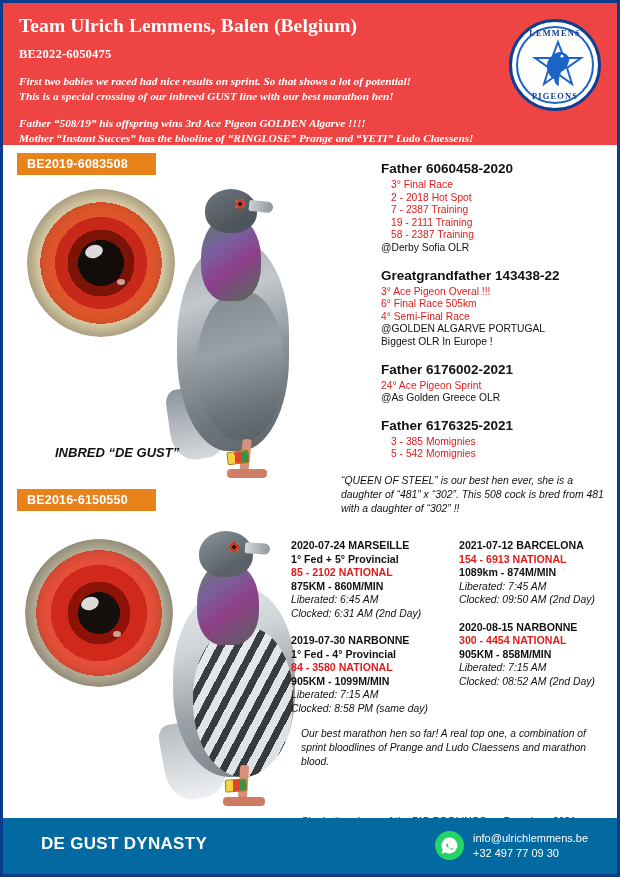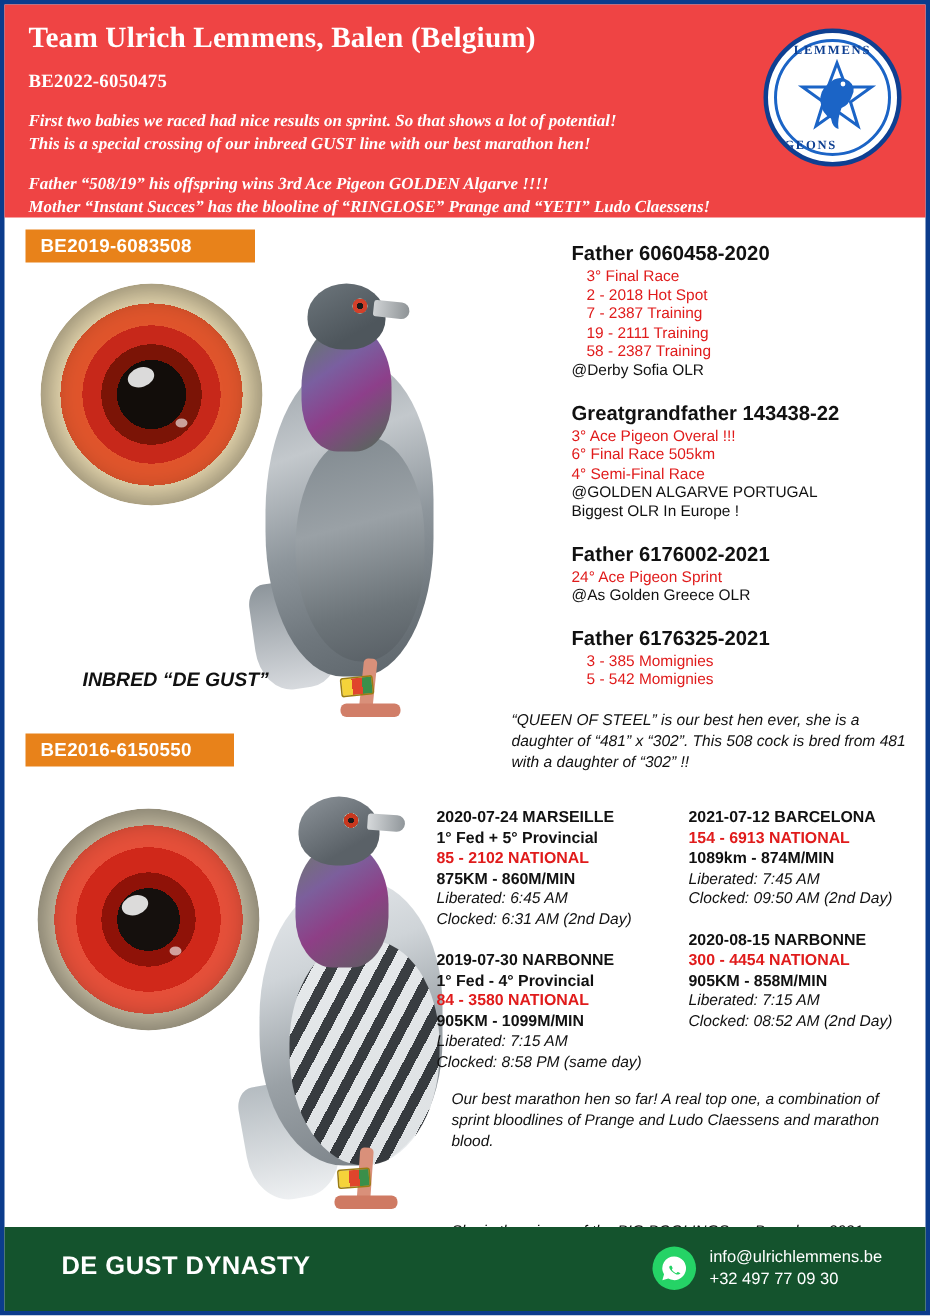--- a/index.html
+++ b/index.html
@@ -55,33 +55,33 @@
     position:absolute; left:4px; top:4px; right:4px; bottom:4px;
     border-radius:50%;
     border:2px solid #1b64c6;
     background:#fff;
   }
   .logo-word-top {
     position:absolute; top:7px; left:0; width:100%; text-align:center;
     font-size:8.4px; font-weight:bold; color:#0e3f91; letter-spacing:1.2px;
   }
   .logo-word-bot {
-    position:absolute; bottom:7px; left:0; width:100%; 
+    position:absolute; bottom:7px; left:0; width:100%; text-align:center;
     font-size:8.4px; font-weight:bold; color:#0e3f91; letter-spacing:1.2px;
   }
   
   .tag {
     position:absolute;
     background:#e8821a;
     color:#ffffff;
     font-size:12.5px; font-weight:bold;
     padding:4px 10px 4px 10px;
     letter-spacing:0.2px;
   }
-  #tag1 { left:14px; top:150px; width:153px; }
+  #tag1 { left:14px; top:150px; width:139px; }
   #tag2 { left:14px; top:486px; width:139px; }
 
   
   .eye {
     position:absolute;
     border-radius:50%;
     overflow:hidden;
   }
   #eye1 { left:24px; top:186px; width:148px; height:148px; }
   #eye2 { left:22px; top:536px; width:148px; height:148px; }
@@ -258,21 +258,21 @@
     font-size:10.3px; font-style:italic; line-height:14px; color:#111;
   }
   .note3 {
     position:absolute; left:298px; top:812px; width:300px;
     font-size:10.3px; font-style:italic; line-height:14px; color:#111;
   }
 
   
   .footer {
     position:absolute; left:0; bottom:0; width:614px; height:56px;
-    background:#14532d; color:#fff;
+    background:#0369a1; color:#fff;
   }
   .footer-title {
     position:absolute; left:38px; top:16px;
     font-size:17px; font-weight:bold; letter-spacing:0.3px;
   }
   .wa {
     position:absolute; left:432px; top:13px; width:29px; height:29px;
     border-radius:50%; background:#25d366;
   }
   .wa svg { position:absolute; left:5px; top:5px; }

